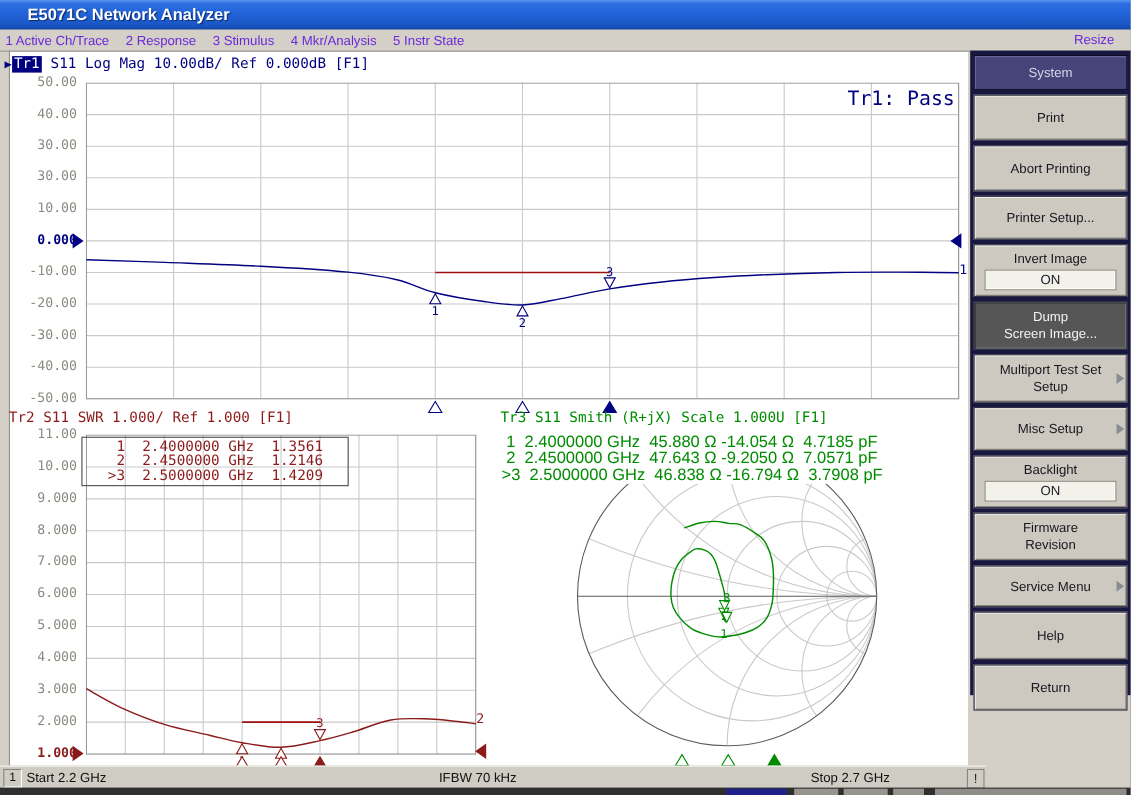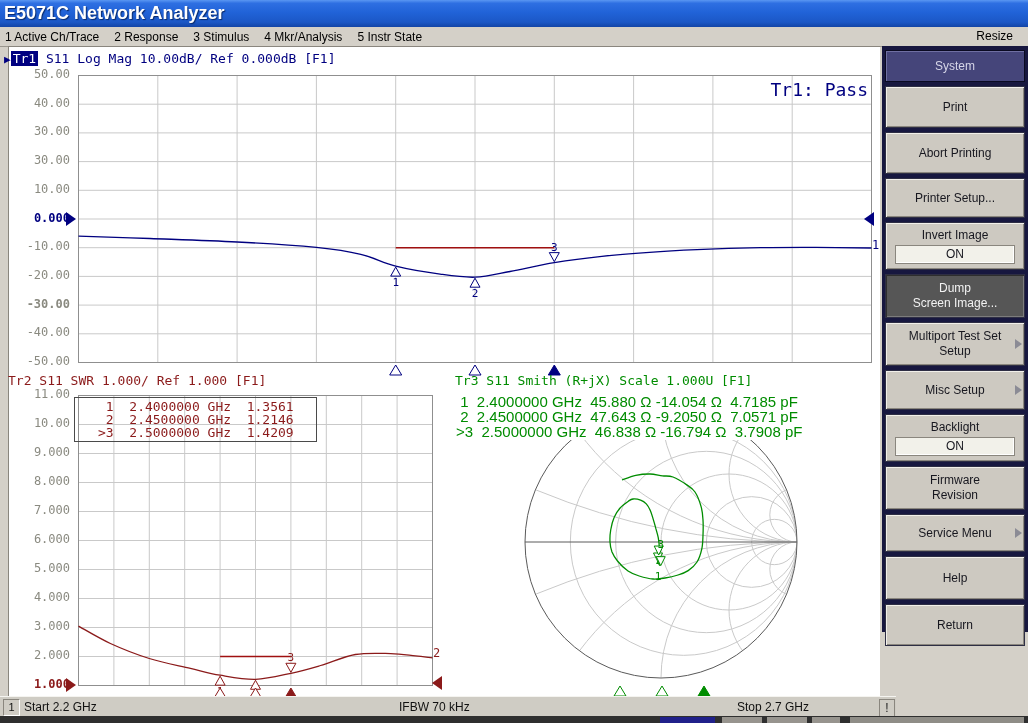--- a/index.html
+++ b/index.html
@@ -1,25 +1,25 @@
 <!DOCTYPE html>
 <html><head>
 <meta charset="utf-8">
 <style>
   html,body{margin:0;padding:0;background:#777;}
   .window{position:relative;width:1028px;height:723px;background:#d4d0c8;
     font-family:"Liberation Sans",sans-serif;overflow:hidden;}
   
   .titlebar{position:absolute;left:0;top:0;width:1028px;height:27px;
     background:linear-gradient(180deg,#5a97f2 0%,#2e6fe2 12%,#2163d8 45%,#1b57c6 82%,#1244a6 100%);
-    color:#fff;font-weight:bold;font-size:18px;line-height:27px;padding-left:4px;box-sizing:border-box;
+    color:#fff;font-weight:bold;font-size:15px;line-height:27px;padding-left:25px;box-sizing:border-box;
     text-shadow:1px 1px 1px #0a2a6a;}
   
   .menubar{position:absolute;left:0;top:27px;width:1028px;height:19px;background:#d4d0c8;
-    border-bottom:1px solid #9a968e;font-size:12px;color:#000000;}
+    border-bottom:1px solid #9a968e;font-size:12px;color:#6d28d9;}
   .menu-items{position:absolute;left:5px;top:0;height:19px;display:flex;gap:15px;align-items:center;}
   .mitem{white-space:nowrap;}
   .resize{position:absolute;right:15px;top:2px;}
   
   .display-bg{position:absolute;left:8px;top:46px;width:872px;height:650px;background:#fff;
     border-left:1px solid #8a867e;border-top:1px solid #8a867e;box-sizing:border-box;}
   svg{position:absolute;}
   .tr-hdr{position:absolute;font-family:"DejaVu Sans Mono",monospace;font-size:13px;white-space:pre;}
   .chip{background:#000080;color:#fff;padding:0 2px;}
   .arrowglyph{color:#000080;font-size:11px;}
@@ -264,21 +264,21 @@
   </div>
 
 <div class="ylab" style="left: 16px; top: 67px;">50.00</div>
     <div class="ylab" style="left: 16px; top: 95.7px;">40.00</div>
     <div class="ylab" style="left: 16px; top: 124.4px;">30.00</div>
     <div class="ylab" style="left: 16px; top: 153.1px;">30.00</div>
     <div class="ylab" style="left: 16px; top: 181.8px;">10.00</div>
     <div class="ylab refnavy" style="left: 16px; top: 210.5px;">0.000</div>
     <div class="ylab" style="left: 16px; top: 239.2px;">-10.00</div>
     <div class="ylab" style="left: 16px; top: 267.9px;">-20.00</div>
-    <div class="ylab" style="left: 16px; top: 296.6px; font-weight: bold;">-30.00</div>
+    <div class="ylab" style="left: 16px; top: 296.6px;">-30.00</div>
     <div class="ylab" style="left: 16px; top: 325.3px;">-40.00</div>
     <div class="ylab" style="left: 16px; top: 354px;">-50.00</div>
     <div class="ylab" style="left: 16px; top: 387px;">11.00</div>
     <div class="ylab" style="left: 16px; top: 416px;">10.00</div>
     <div class="ylab" style="left: 16px; top: 445px;">9.000</div>
     <div class="ylab" style="left: 16px; top: 474px;">8.000</div>
     <div class="ylab" style="left: 16px; top: 503px;">7.000</div>
     <div class="ylab" style="left: 16px; top: 532px;">6.000</div>
     <div class="ylab" style="left: 16px; top: 561px;">5.000</div>
     <div class="ylab" style="left: 16px; top: 590px;">4.000</div>

